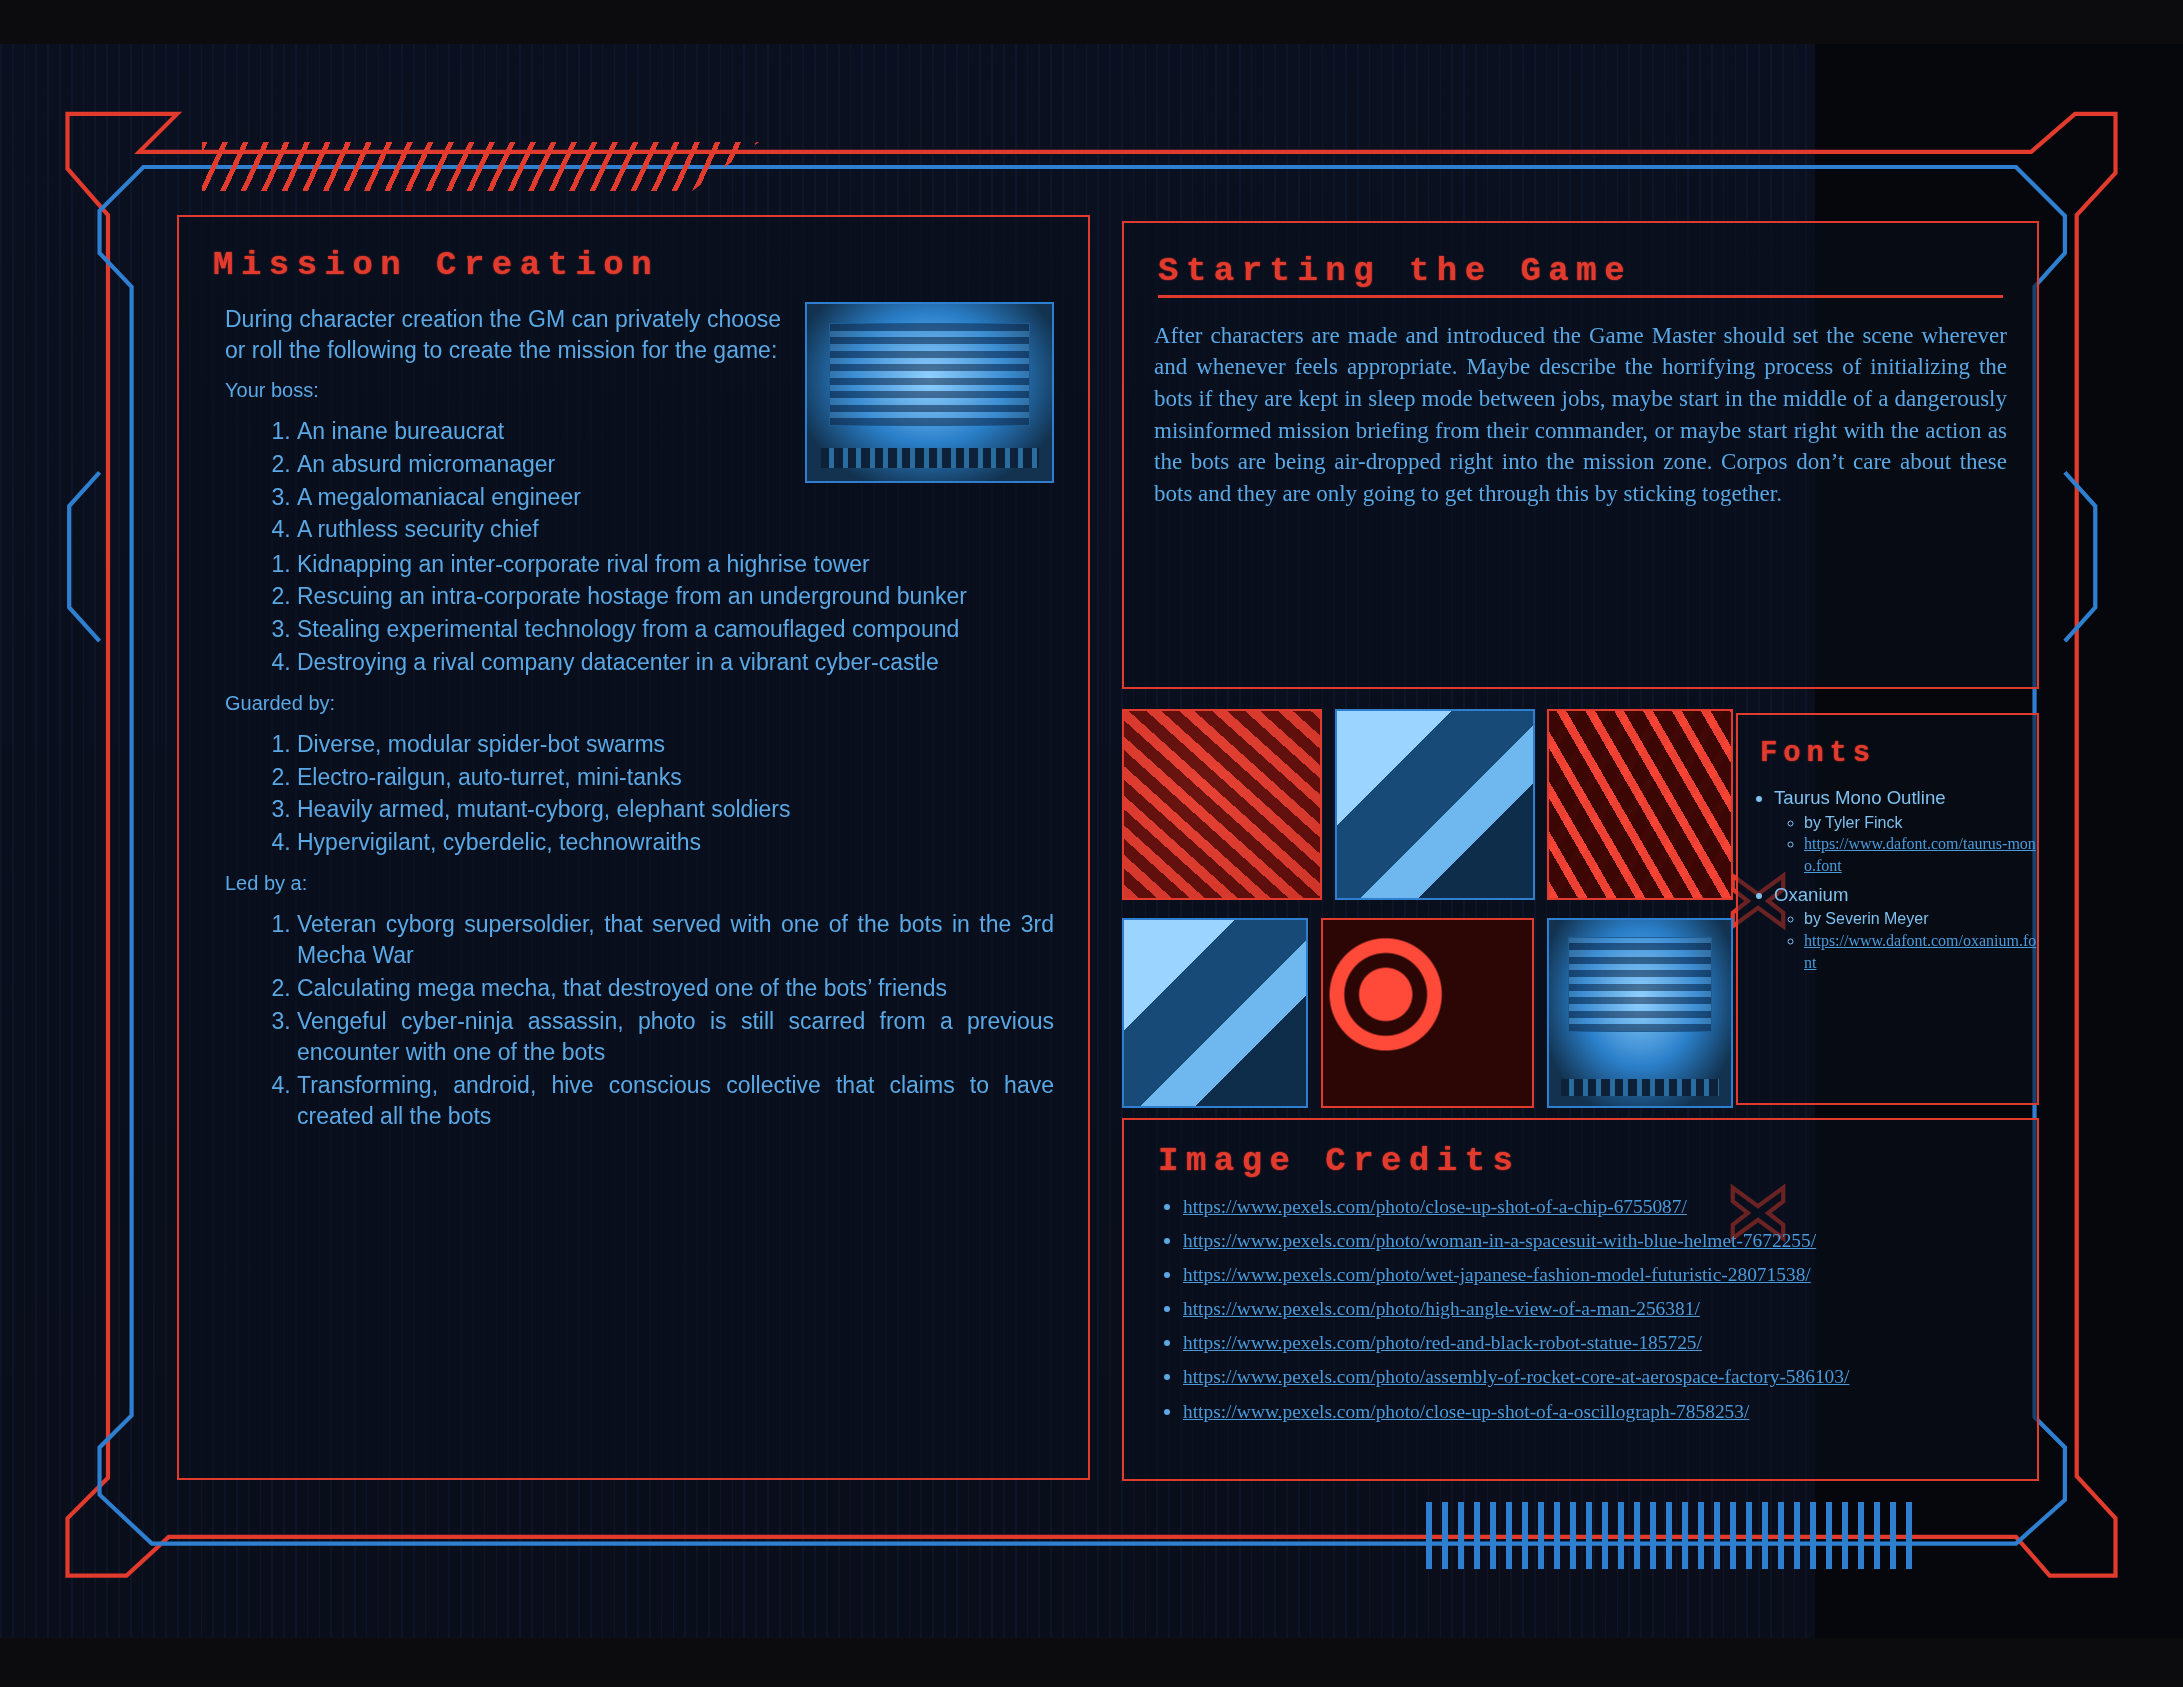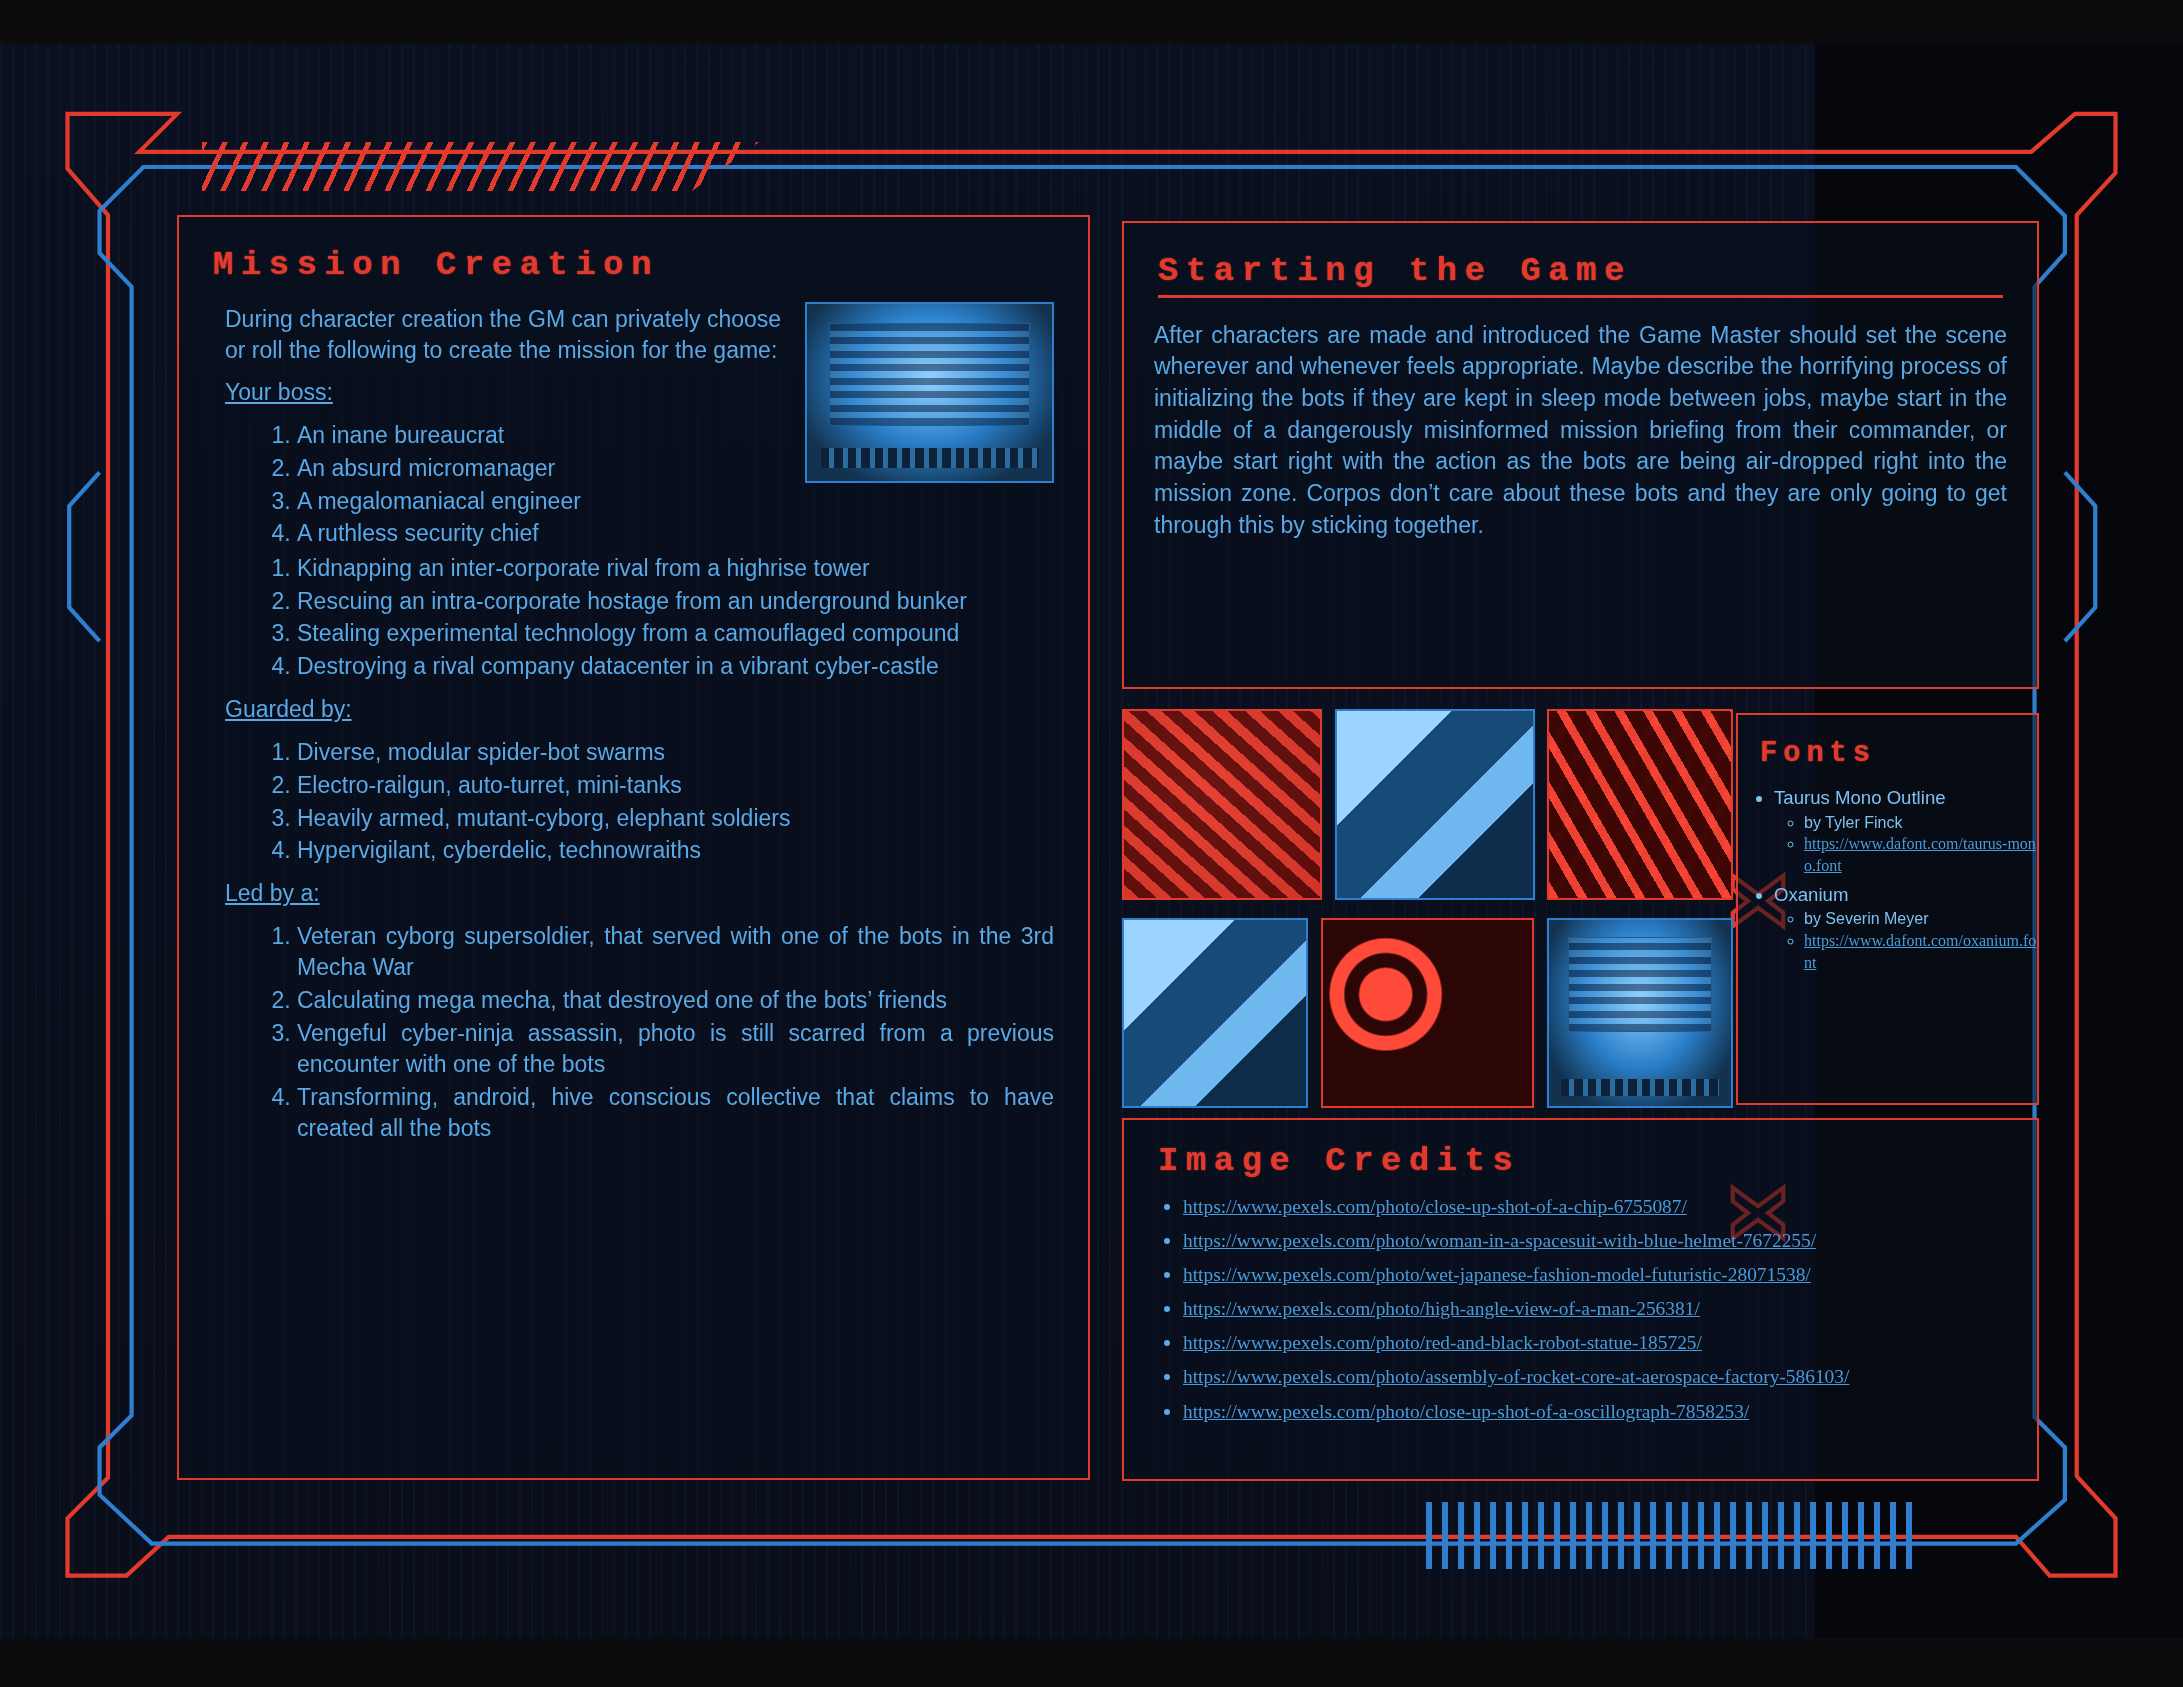--- a/index.html
+++ b/index.html
@@ -69,25 +69,25 @@
     content:"";position:absolute;left:22px;top:18.6px;right:22px;height:101px;
     background:repeating-linear-gradient(0deg, rgba(10,30,60,.5) 0 6.7px, rgba(150,210,255,.15) 6.7px 13.5px);
     border:1.7px solid #1d5d96;
   }
   .tv-img:after{
     content:"";position:absolute;left:13.5px;bottom:13.5px;right:13.5px;height:20px;
     background:repeating-linear-gradient(90deg,#0d2238 0 8.4px,#2b6c9e 8.4px 13.5px);
   }
   ol.nums{margin:3.4px 0 3.4px 0;padding-left:84px;font-size:23px;line-height:1.35;}
   ol.nums li{margin:1.7px 0;}
-  .label{font-size:23px;line-height:1.35;margin:5px 0 0 0;text-decoration:underline;}
+  .label{font-size:20px;line-height:1.35;margin:5px 0 0 0;}
   .justify{text-align:justify;}
 
   
-  .start-body{padding:3.4px 30px 0 30px;}
+  .start-body{padding:3.4px 30px 0 30px;font-family:Liberation Serif, serif;}
   .start-body p{font-size:23px;line-height:1.38;text-align:justify;margin:0;}
 
   
   .imgrid{position:absolute;left:1122px;top:709px;width:591px;height:396px;}
   .cell{position:absolute;border:2.5px solid #e23b2e;overflow:hidden;}
   .cell.blue{border-color:#2f7fd0;}
   .c1{left:0;top:0;width:196px;height:187px;}
   .c2{left:213px;top:0;width:196px;height:187px;}
   .c3{left:425px;top:0;width:182px;height:187px;}
   .c4{left:0;top:209px;width:182px;height:186px;}

